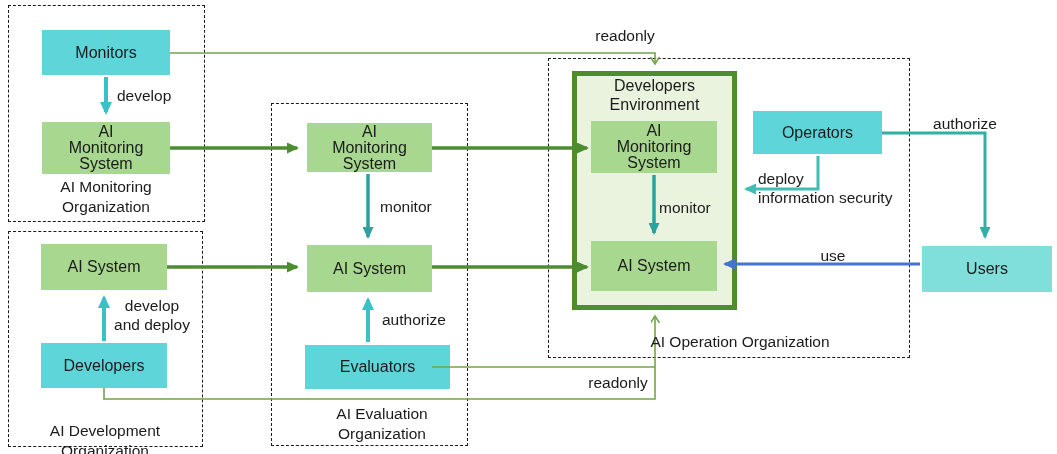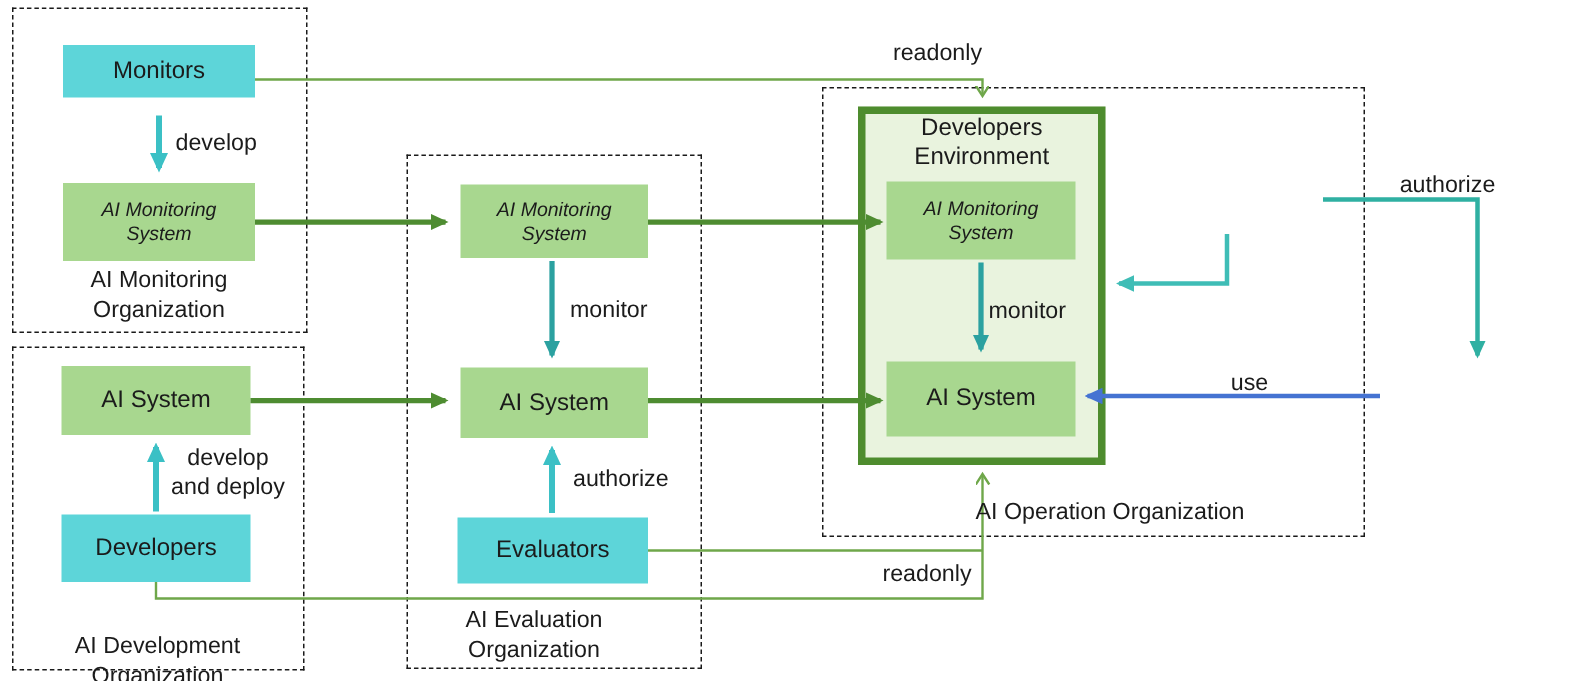--- a/index.html
+++ b/index.html
@@ -14,21 +14,21 @@
     position:relative; width:1057px; height:454px; background:#fff;
     font-family:"Liberation Sans", sans-serif; color:var(--text); overflow:hidden;
   }
   .org{position:absolute; border:1.6px dashed var(--dashed-border); box-sizing:border-box; background:transparent;}
   .box{position:absolute; display:flex; align-items:center; justify-content:center;
        text-align:center; box-sizing:border-box; color:var(--text);}
   .cyan{background:var(--cyan-box);}
   .cyan-light{background:var(--cyan-box-light);}
   .green{background:var(--green-box);}
   .big{font-size:16px;}
-  .small{font-size:13px; line-height:16px;font-style:italic;}
+  .small{font-size:16px; line-height:16px;}
   .pe{position:absolute; box-sizing:border-box; background:var(--pe-fill); border:5px solid var(--pe-border);}
   .pe-title{position:absolute; text-align:center; font-size:16px; line-height:19px;}
   .org-label{position:absolute; text-align:center; font-size:15.5px; line-height:19.5px;}
   .edge-label{position:absolute; font-size:15.5px; line-height:19px; white-space:nowrap;}
   .center{text-align:center;}
   svg#wires{position:absolute; left:0; top:0; z-index:5; pointer-events:none;}
   .lbl{z-index:6;}
   .edge-thick{fill:none; stroke-width:3.5px;}
   .edge-cyan{fill:none; stroke-width:4px; stroke:var(--arrow-cyan);}
   .edge-teal{stroke:var(--arrow-teal);}
@@ -48,46 +48,52 @@
 <div id="canvas">
 
   <div class="org" style="left:8px; top:5px; width:197px; height:217px;"></div>
   <div class="org" style="left:8px; top:231px; width:195px; height:216px;"></div>
   <div class="org" style="left:271px; top:103px; width:197px; height:343px;"></div>
   <div class="org" style="left:548px; top:58px; width:362px; height:300px;"></div>
 
   <div class="pe" style="left:572px; top:71px; width:165px; height:239px;"></div>
   <div class="pe-title lbl" style="left:597px; top:76px; width:115px;">Developers Environment</div>
 
-  <div class="box cyan big" style="left:42px;  top:30px;  width:128px; height:35px;">
+  <div class="box cyan big" style="left:42px;  top:30px;  width:128px; height:45px;">
       <span>Monitors</span>
     </div>
   <div class="box green small" style="left:42px;  top:122px; width:128px; height:52px;">
       <span style="display:block; width:92px;">AI Monitoring System</span>
     </div>
   <div class="box green big" style="left:41px;  top:244px; width:126px; height:46px;">
       <span>AI System</span>
     </div>
   <div class="box cyan big" style="left:41px;  top:343px; width:126px; height:45px;">
       <span>Developers</span>
     </div>
   <div class="box green small" style="left:307px; top:123px; width:125px; height:49px;">
       <span style="display:block; width:92px;">AI Monitoring System</span>
     </div>
   <div class="box green big" style="left:307px; top:245px; width:125px; height:47px;">
       <span>AI System</span>
     </div>
-  <div class="box cyan big" style="left:305px; top:345px; width:127px; height:44px;">
+  <div class="box cyan big" style="left:305px; top:345px; width:145px; height:44px;">
       <span>Evaluators</span>
     </div>
   <div class="box green small" style="left:591px; top:121px; width:126px; height:52px;">
       <span style="display:block; width:92px;">AI Monitoring System</span>
     </div>
   <div class="box green big" style="left:591px; top:241px; width:126px; height:50px;">
       <span>AI System</span>
+    </div>
+  <div class="box cyan big" style="left:753px; top:111px; width:129px; height:43px;">
+      <span>Operators</span>
+    </div>
+  <div class="box cyan-light big" style="left:922px; top:246px; width:130px; height:46px;">
+      <span>Users</span>
     </div>
 
   <svg id="wires" width="1057" height="454" viewBox="0 0 1057 454">
     <defs>
       <marker id="h-green" markerUnits="userSpaceOnUse" markerWidth="12" markerHeight="11" refX="10" refY="5.5" orient="auto">
           <path class="head-green" d="M0,0 L12,5.5 L0,11 Z"></path>
         </marker>
       <marker id="h-teal" markerUnits="userSpaceOnUse" markerWidth="12" markerHeight="11" refX="10" refY="5.5" orient="auto">
           <path class="head-teal" d="M0,0 L12,5.5 L0,11 Z"></path>
         </marker>
@@ -130,23 +136,27 @@
   </svg>
 
   <div class="edge-label lbl" style="left:117px; top:86px;">develop</div>
   <div class="edge-label lbl" style="left:380px; top:197px;">monitor</div>
   <div class="edge-label lbl" style="left:659px; top:198px;">monitor</div>
   <div class="edge-label lbl" style="left:382px; top:310px;">authorize</div>
   <div class="edge-label lbl center" style="left:110px; top:296px; width:84px;">
     <span style="display:block;">develop</span>
     <span style="display:block;">and deploy</span>
   </div>
+  <div class="edge-label lbl" style="left:758px; top:169px;">
+    <span style="display:block;">deploy</span>
+    <span style="display:block;">information security</span>
+  </div>
   <div class="edge-label lbl center" style="left:915px; top:114px; width:100px;">authorize</div>
   <div class="edge-label lbl center" style="left:810px; top:246px; width:46px;">use</div>
   <div class="edge-label lbl center" style="left:586px; top:26px; width:78px;">readonly</div>
   <div class="edge-label lbl center" style="left:580px; top:373px; width:76px;">readonly</div>
 
   <div class="org-label lbl" style="left:26px;  top:177px; width:160px;">AI Monitoring Organization</div>
   <div class="org-label lbl" style="left:25px;  top:401px; width:160px;margin-top:20px;">AI Development Organization</div>
-  <div class="org-label lbl" style="left:276px; top:404px; width:160px;">AI Evaluation Organization</div>
+  <div class="org-label lbl" style="left:302px; top:404px; width:160px;">AI Evaluation Organization</div>
   <div class="org-label lbl" style="left:620px; top:332px; width:240px; white-space:nowrap;">AI Operation Organization</div>
 
 </div>
 
 </body></html>

